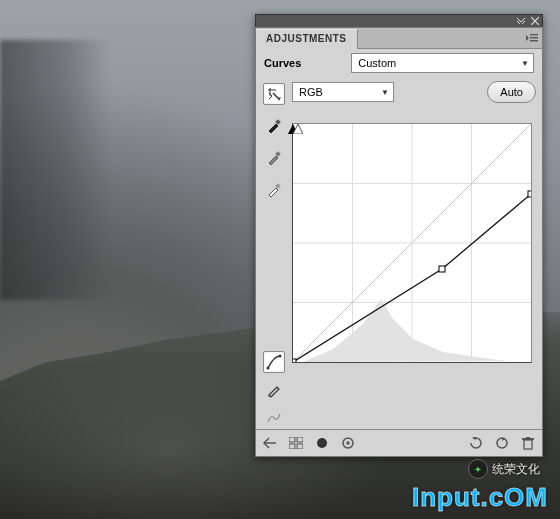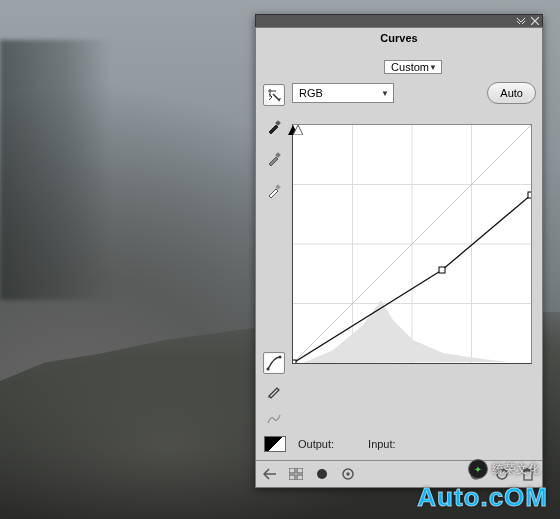--- a/index.html
+++ b/index.html
@@ -117,22 +117,21 @@
     display: flex;
     align-items: center;
     justify-content: center;
     color: #555;
     cursor: pointer;
   }
   .row {
     display: flex;
     align-items: center;
     padding: 4px 8px;
-    gap: 16px;
-    flex-direction: column;
+    gap: 22px;
   }
   .label {
     font-weight: bold;
     font-size: 11px;
   }
   .dropdown {
     flex: 1;
     background: #fff;
     border: 1px solid #888;
     height: 18px;
@@ -284,20 +283,31 @@
     </span>
     <span class="tb-icon">
       <svg width="8" height="8" viewBox="0 0 8 8">
           <path d="M0 0 L8 8 M8 0 L0 8" stroke="#ddd" stroke-width="1.2"></path>
         </svg>
     </span>
   </div>
 
   <div class="panel">
 
+    <div class="tabrow">
+      <div class="tab">ADJUSTMENTS</div>
+      <div class="menu">
+        <svg width="12" height="10" viewBox="0 0 12 10">
+          <rect x="4" y="1" width="8" height="1.4" fill="#555"></rect>
+          <rect x="4" y="4" width="8" height="1.4" fill="#555"></rect>
+          <rect x="4" y="7" width="8" height="1.4" fill="#555"></rect>
+          <path d="M0 2 L3 5 L0 8 Z" fill="#555"></path>
+        </svg>
+      </div>
+    </div>
 
     <div class="row">
       <span class="label">Curves</span>
       <div class="dropdown">
         <span>Custom</span>
         <span class="arrow">▼</span>
       </div>
     </div>
 
     <div class="toolstrip">
@@ -393,25 +403,20 @@
             <path d="M5 0 L10 10 L0 10 Z" fill="#000"></path>
           </svg>
           <svg class="axis-tri white" width="10" height="10" viewBox="0 0 10 10">
             <path d="M5 0 L10 10 L0 10 Z" fill="#fff" stroke="#555"></path>
           </svg>
         </div>
 
       </div>
     </div>
 
-    <div class="io-row">
-      <div class="swatch"></div>
-      <span class="field">Output:</span>
-      <span class="field">Input:</span>
-    </div>
 
     <div class="footer">
       <div class="foot-icon">
         <svg width="14" height="12" viewBox="0 0 14 12">
             <path d="M6 1 L1 6 L6 11 M1 6 L13 6" stroke="#555" stroke-width="1.5" fill="none"></path>
           </svg>
       </div>
       <div class="foot-icon">
         <svg width="14" height="12" viewBox="0 0 14 12">
           <rect x="0" y="0" width="6" height="5" fill="none" stroke="#555"></rect>
@@ -453,13 +458,13 @@
       </div>
     </div>
 
   </div>
 </div>
 
 <div class="wmark2">
   <span class="circ">✦</span>
   <span>统荣文化</span>
 </div>
-<div class="watermark">Auto.cOM</div>
+<div class="watermark">Input.cOM</div>
 
 </body></html>

